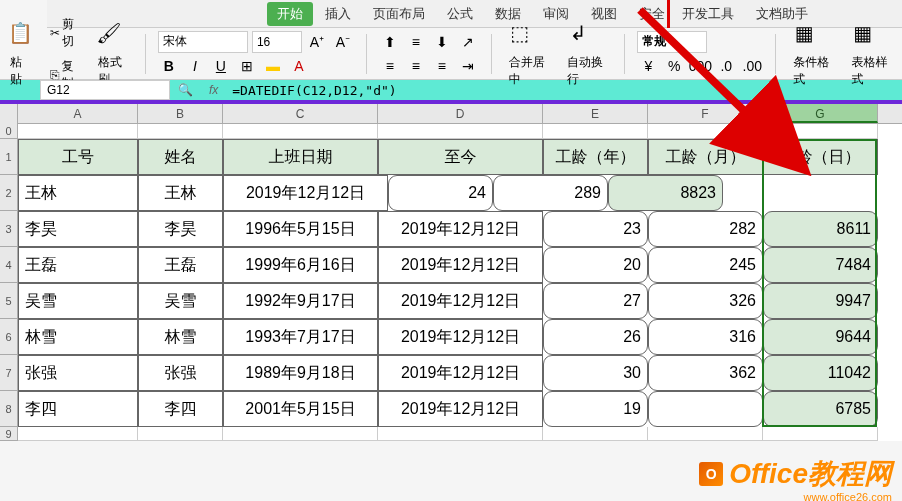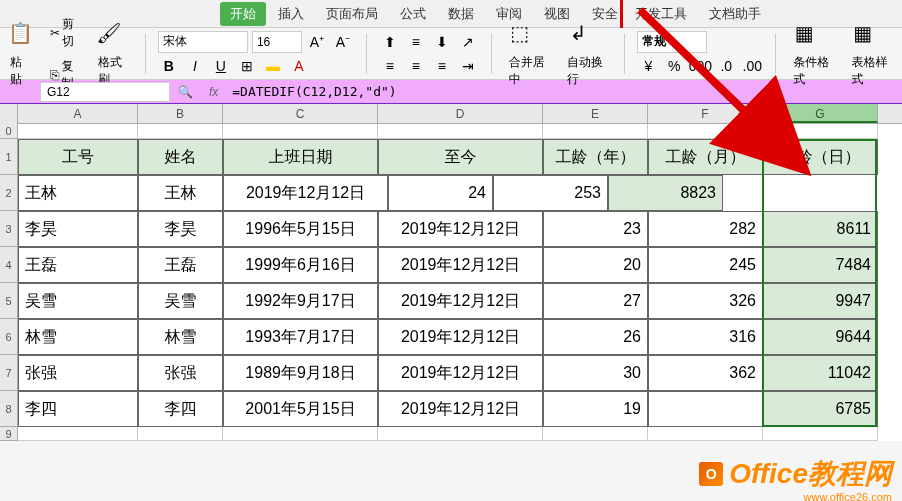--- a/index.html
+++ b/index.html
@@ -1,57 +1,57 @@
 <!DOCTYPE html>
 <html><head>
   <meta charset="utf-8">
   <style>
     * { box-sizing: border-box; margin: 0; padding: 0; }
     body { font-family: "Microsoft YaHei", Arial, sans-serif; font-size: 12px; background: #f5f5f5; overflow: hidden; width: 902px; height: 501px; position: relative; }
     
     
-    .ribbon-tabs { display: flex; background: #f0f0f0; border-bottom: 1px solid #ccc; height: 28px; align-items: center; padding-left: 220px; gap: 2px; }
+    .ribbon-tabs { display: flex; background: #f0f0f0; border-bottom: 1px solid #ccc; height: 28px; align-items: center; padding-left: 220px; gap: 2px; margin-left: 47px; }
     .ribbon-tab { padding: 5px 10px; font-size: 13px; cursor: pointer; color: #333; }
     .ribbon-tab.active { background: #4CAF50; color: white; border-radius: 3px; padding: 3px 10px; }
     .ribbon-tab.cut { border-right: 3px solid #d00; padding-right: 2px; }
     
     
     .toolbar { display: flex; background: #f5f5f5; border-bottom: 1px solid #ccc; height: 52px; align-items: center; padding: 0 5px; gap: 8px; }
     .toolbar-group { display: flex; flex-direction: column; gap: 2px; }
     .toolbar-row { display: flex; align-items: center; gap: 4px; }
     .toolbar-btn { padding: 3px 5px; border: none; background: transparent; cursor: pointer; font-size: 12px; display: flex; align-items: center; gap: 2px; }
     .toolbar-divider { width: 1px; height: 40px; background: #ccc; margin: 0 4px; }
     .font-select { height: 22px; border: 1px solid #ccc; padding: 0 4px; font-size: 12px; background: white; }
     .font-name { width: 90px; }
     .font-size { width: 50px; }
     .icon-btn { width: 22px; height: 22px; border: 1px solid transparent; background: transparent; cursor: pointer; display: flex; align-items: center; justify-content: center; font-size: 14px; }
     .big-icon { width: 32px; height: 32px; font-size: 20px; display: flex; align-items: center; justify-content: center; }
     
     
-    .formula-bar { display: flex; background: #f0abfc; border-bottom: 1px solid #6d28d9; height: 24px; align-items: center; }
+    .formula-bar { display: flex; background: #5eead4; border-bottom: 4px solid #6d28d9; height: 24px; align-items: center; }
     .name-box { width: 130px; border: 1px solid #ccc; height: 20px; padding: 0 6px; font-size: 12px; background: white; margin-left: 40px; }
     .fx-label { padding: 0 8px; font-style: italic; color: #666; }
     .formula-input { flex: 1; border: none; height: 20px; padding: 0 6px; font-size: 13px; font-family: monospace; background: transparent; }
     
     
     .sheet-container { position: relative; background: white; }
     .col-headers { display: flex; background: #e8e8e8; border-bottom: 1px solid #aaa; height: 20px; }
     .corner { width: 18px; height: 20px; background: #e8e8e8; border-right: 1px solid #aaa; }
     .col-header { border-right: 1px solid #aaa; text-align: center; line-height: 20px; font-size: 12px; color: #555; }
     .col-header.selected { background: #9FD39F; color: #2a5a2a; border-bottom: 2px solid #1f7a1f; }
     
     .sheet-body { display: flex; }
     .row-headers { display: flex; flex-direction: column; background: #e8e8e8; width: 18px; }
     .row-header { border-bottom: 1px solid #aaa; border-right: 1px solid #aaa; text-align: center; font-size: 11px; color: #555; display: flex; align-items: center; justify-content: center; }
     
     .grid { display: flex; flex-direction: column; }
     .grid-row { display: flex; }
     .cell { border-right: 1px solid #ccc; border-bottom: 1px solid #ccc; padding: 0 6px; display: flex; align-items: center; font-size: 16px; overflow: hidden; white-space: nowrap; }
     .cell.header-cell { background: #D9EAD9; font-weight: normal; justify-content: center; }
-    .cell.num { justify-content: flex-end; }
+    .cell.num { justify-content: flex-end; border-radius: 9px; }
     .cell.center { justify-content: center; }
     .cell.highlight { background: #D9EAD9; }
     
     .col-A { width: 120px; }
     .col-B { width: 85px; }
     .col-C { width: 155px; }
     .col-D { width: 165px; }
     .col-E { width: 105px; }
     .col-F { width: 115px; }
     .col-G { width: 115px; }
@@ -233,21 +233,21 @@
         <div class="cell header-cell col-E row-h table-border">工龄（年）</div>
         <div class="cell header-cell col-F row-h table-border">工龄（月）</div>
         <div class="cell header-cell col-G row-h table-border">工龄（日）</div>
       </div>
 
       <div class="grid-row">
         <div class="cell col-A row-h table-border">王林</div>
         <div class="cell col-B row-h table-border center">王林</div>
         <div class="cell col-D row-h table-border center">2019年12月12日</div>
         <div class="cell col-E row-h table-border num">24</div>
-        <div class="cell col-F row-h table-border num">253</div>
+        <div class="cell col-F row-h table-border num">289</div>
         <div class="cell col-G row-h table-border num highlight">8823</div>
       </div>
       <div class="grid-row">
         <div class="cell col-A row-h table-border">李昊</div>
         <div class="cell col-B row-h table-border center">李昊</div>
         <div class="cell col-C row-h table-border center">1996年5月15日</div>
         <div class="cell col-D row-h table-border center">2019年12月12日</div>
         <div class="cell col-E row-h table-border num">23</div>
         <div class="cell col-F row-h table-border num">282</div>
         <div class="cell col-G row-h table-border num highlight">8611</div>

